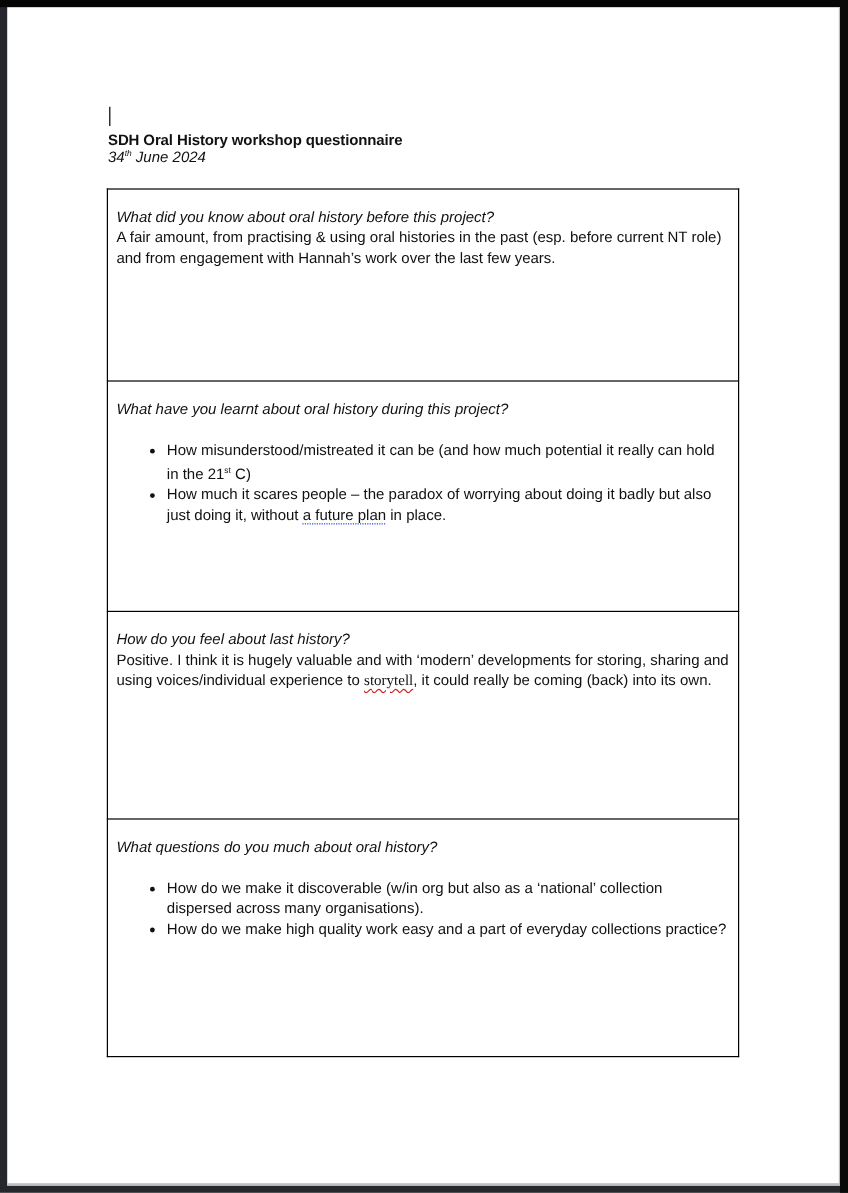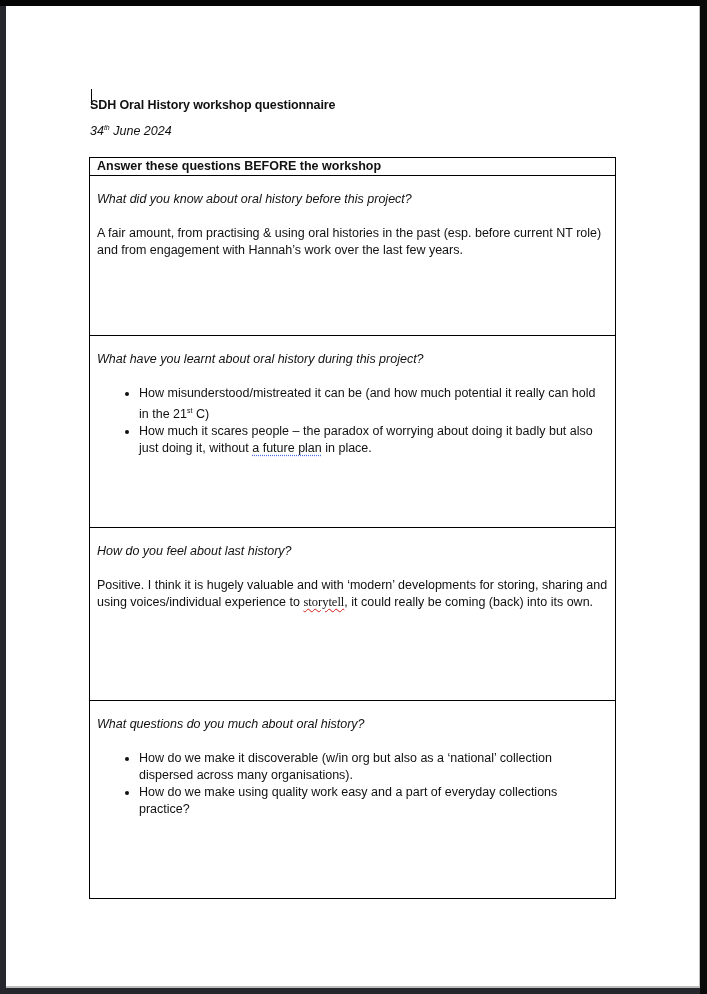--- a/index.html
+++ b/index.html
@@ -20,42 +20,42 @@
       position: absolute; left: 6px; top: 6px; width: 694px; height: 982px;
       background: #ffffff;
       border-right: 1px solid #bdbdbd;
       border-bottom: 2px solid #bdbdbd;
       box-sizing: border-box;
     }
     .cursor {
       position: absolute; left: 85px; top: 83px; width: 1px; height: 16px; background: #000;
     }
     .doc-title {
-      position: absolute; left: 84px; top: 92px;
+      position: absolute; left: 84px; top: 104px;
       font-weight: bold; font-size: 12.5px; letter-spacing: -0.1px;
     }
     .doc-date {
       position: absolute; left: 84px; top: 118px;
       font-style: italic; font-size: 12.5px;
     }
     .doc-date sup { font-size: 7px; vertical-align: 5px; }
     .qtable {
       position: absolute; left: 83px; top: 151px; width: 527px;
       border-collapse: collapse;
       font-size: 12.5px;
     }
     .qtable td {
       border: 1.3px solid #000;
       padding: 0 7px;
       vertical-align: top;
       line-height: 17px;
     }
     .header-cell { font-weight: bold; height: 16px; }
     .q-label { font-style: italic; margin-top: 15px; }
-    .answer { margin-top: 17px; }
+    .answer { }
     .bullets { margin: 17px 0 0 0; padding-left: 42px; }
     .bullets li { padding-left: 0; margin: 0; }
     .sup { font-size: 7px; vertical-align: 5px; }
     .grammar { text-decoration: underline dotted #4a6cf0; text-underline-offset: 3px; margin-top: 44px; }
     .spell { text-decoration: underline wavy #d21d1d; text-decoration-thickness: 1px; text-underline-offset: 2px; font-family: Liberation Serif, serif; }
     .plain-u { }
   </style>
 </head>
 <body>
 
@@ -63,23 +63,20 @@
 <div class="rightbar"></div>
 
 <div class="page">
   <div class="cursor"></div>
 
   <div class="doc-title">SDH Oral History workshop questionnaire</div>
   <div class="doc-date"><span>34</span><sup>th</sup><span> June 2024</span></div>
 
   <table class="qtable">
     <tbody>
-        <tr>
-      <td class="header-cell">Answer these questions BEFORE the workshop</td>
-    </tr>
 
     <tr>
       <td style="height:159px">
         <div class="q-label">What did you know about oral history before this project?</div>
         <div class="answer">A fair amount, from practising &amp; using oral histories in the past (esp. before current NT role) and from engagement with Hannah’s work over the last few years.</div>
       </td>
     </tr>
 
     <tr>
       <td style="height:191px">
@@ -96,19 +93,19 @@
         <div class="q-label">How do you feel about last history?</div>
         <div class="answer"><span>Positive. I think it is hugely valuable and with ‘modern’ developments for storing, sharing and using voices/individual experience to </span><span class="spell">storytell</span><span>, it could really be coming (back) into its own.</span></div>
       </td>
     </tr>
 
     <tr>
       <td style="height:197px">
         <div class="q-label">What questions do you much about oral history?</div>
         <ul class="bullets">
           <li>How do we make it discoverable (w/in org but also as a ‘national’ collection dispersed across many organisations).</li>
-          <li><span>How do we make using quality work </span><span class="plain-u">easy</span><span> and a part of everyday collections practice?</span></li>
+          <li><span>How do we make high quality work </span><span class="plain-u">easy</span><span> and a part of everyday collections practice?</span></li>
         </ul>
       </td>
     </tr>
   </tbody>
     </table>
 </div>
 
 </body></html>

